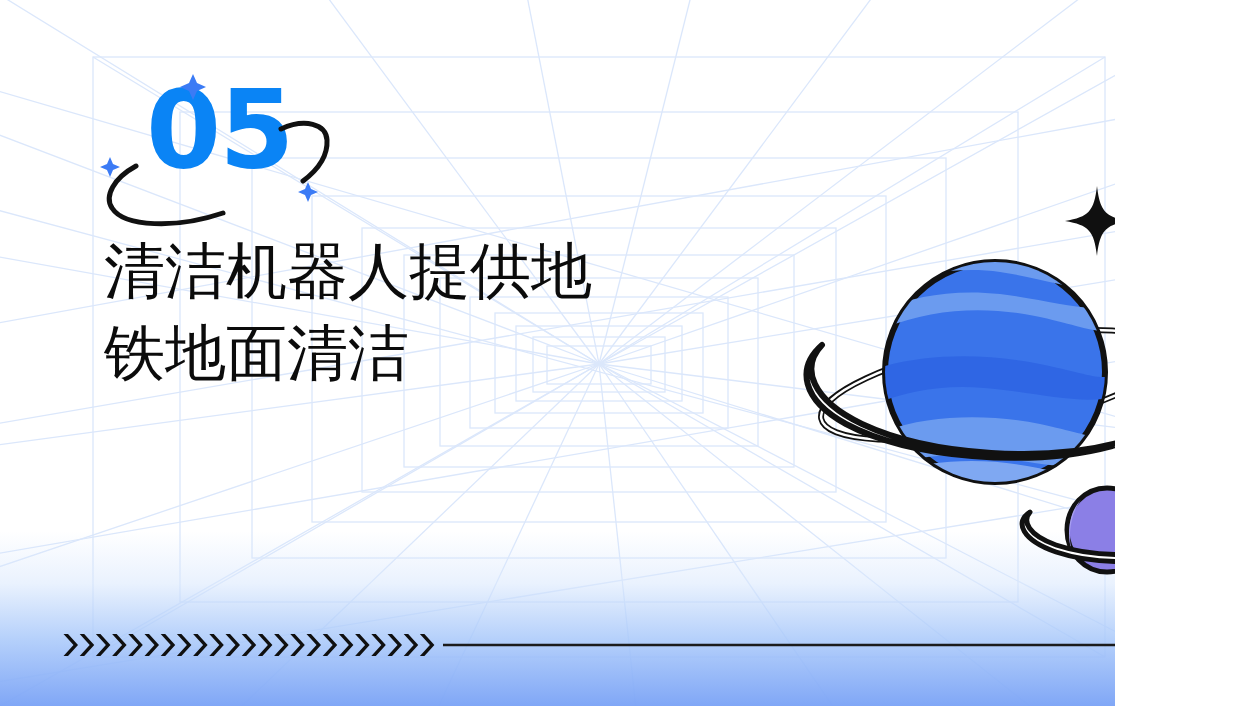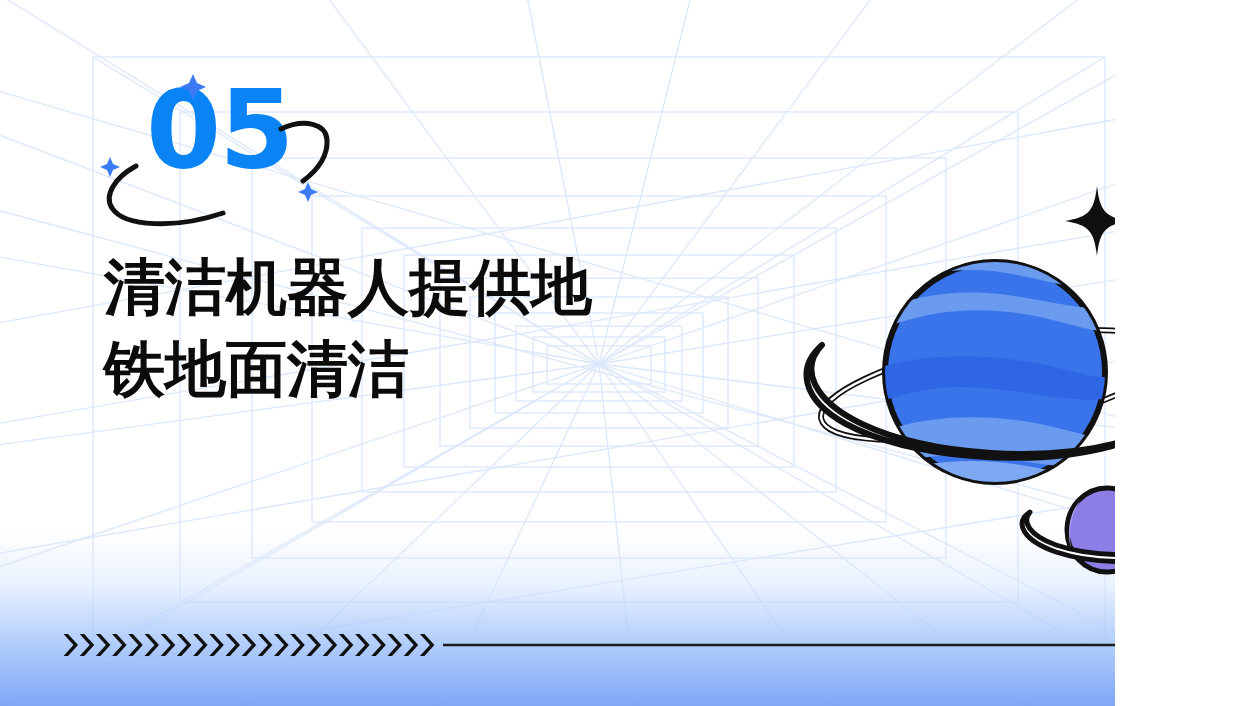--- a/index.html
+++ b/index.html
@@ -51,24 +51,24 @@
     letter-spacing: -2px;
     color: #0a84f5;
     line-height: 1;
     font-family: "DejaVu Sans", sans-serif;
   }
 
   
   #slide-title {
     position: absolute;
     left: 104px;
-    top: 246px;
+    top: 230px;
     width: 640px;
     font-size: 61px;
-    font-weight: 700;
+    font-weight: 400;
     line-height: 1.34;
     color: #0b0b0b;
     letter-spacing: 0px;
     font-family: "DejaVu Sans", sans-serif;
     white-space: pre-line;
   }
 
   
   #deco-top { position: absolute; left: 0; top: 0; z-index: 6; }
   #planets  { position: absolute; left: 0; top: 0; z-index: 6; }

